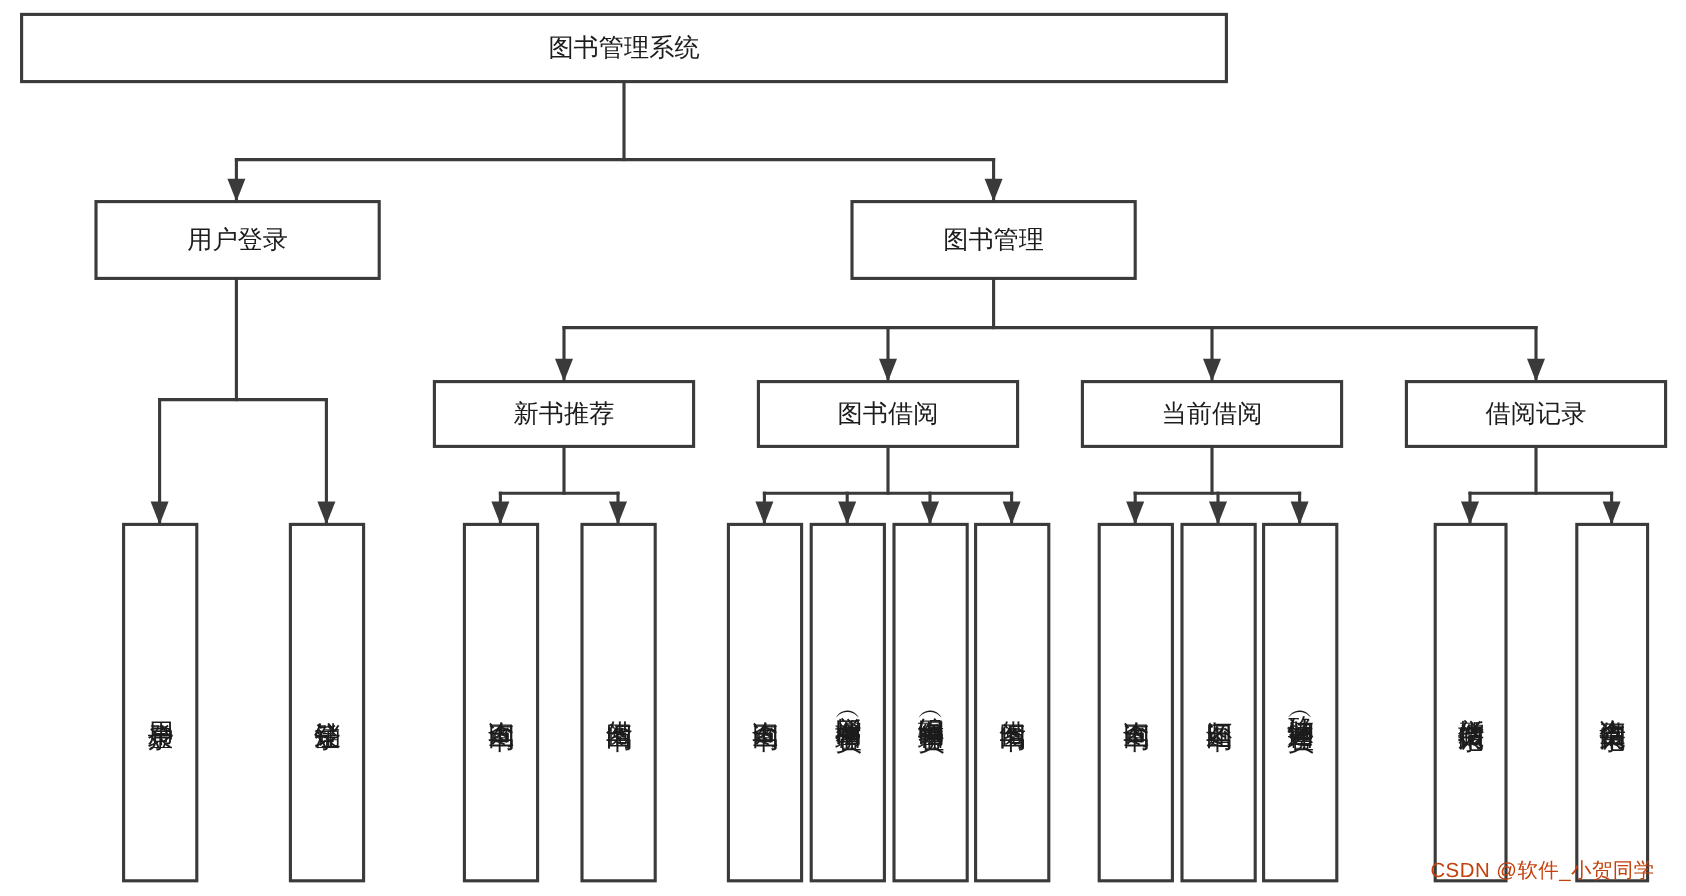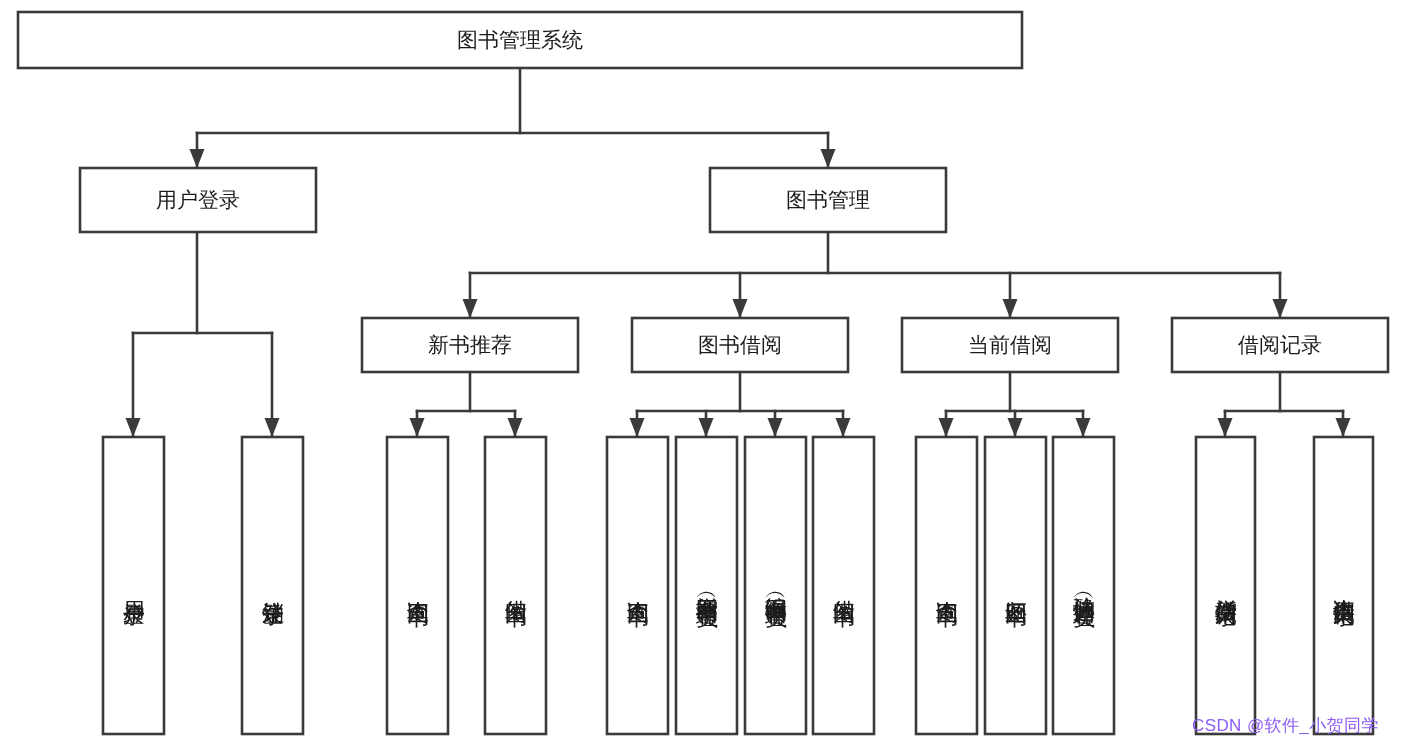--- a/index.html
+++ b/index.html
@@ -64,21 +64,21 @@
     line-height: 1.04;
     color: #1c1c1c;
     letter-spacing: 1.5px;
     white-space: nowrap;
     text-align: center;
   }
   .watermark {
     position: absolute;
     font-family: "Liberation Sans", "DejaVu Sans", sans-serif;
     font-size: 17px;
-    color: #8b5cf6;
+    color: #c2410c;
     white-space: nowrap;
     letter-spacing: 0.4px;
   }
 </style>
 </head>
 <body>
 
 <div id="diagram-root">
   <svg id="tree-svg" viewBox="0 0 1405 747">
     <defs></defs>

